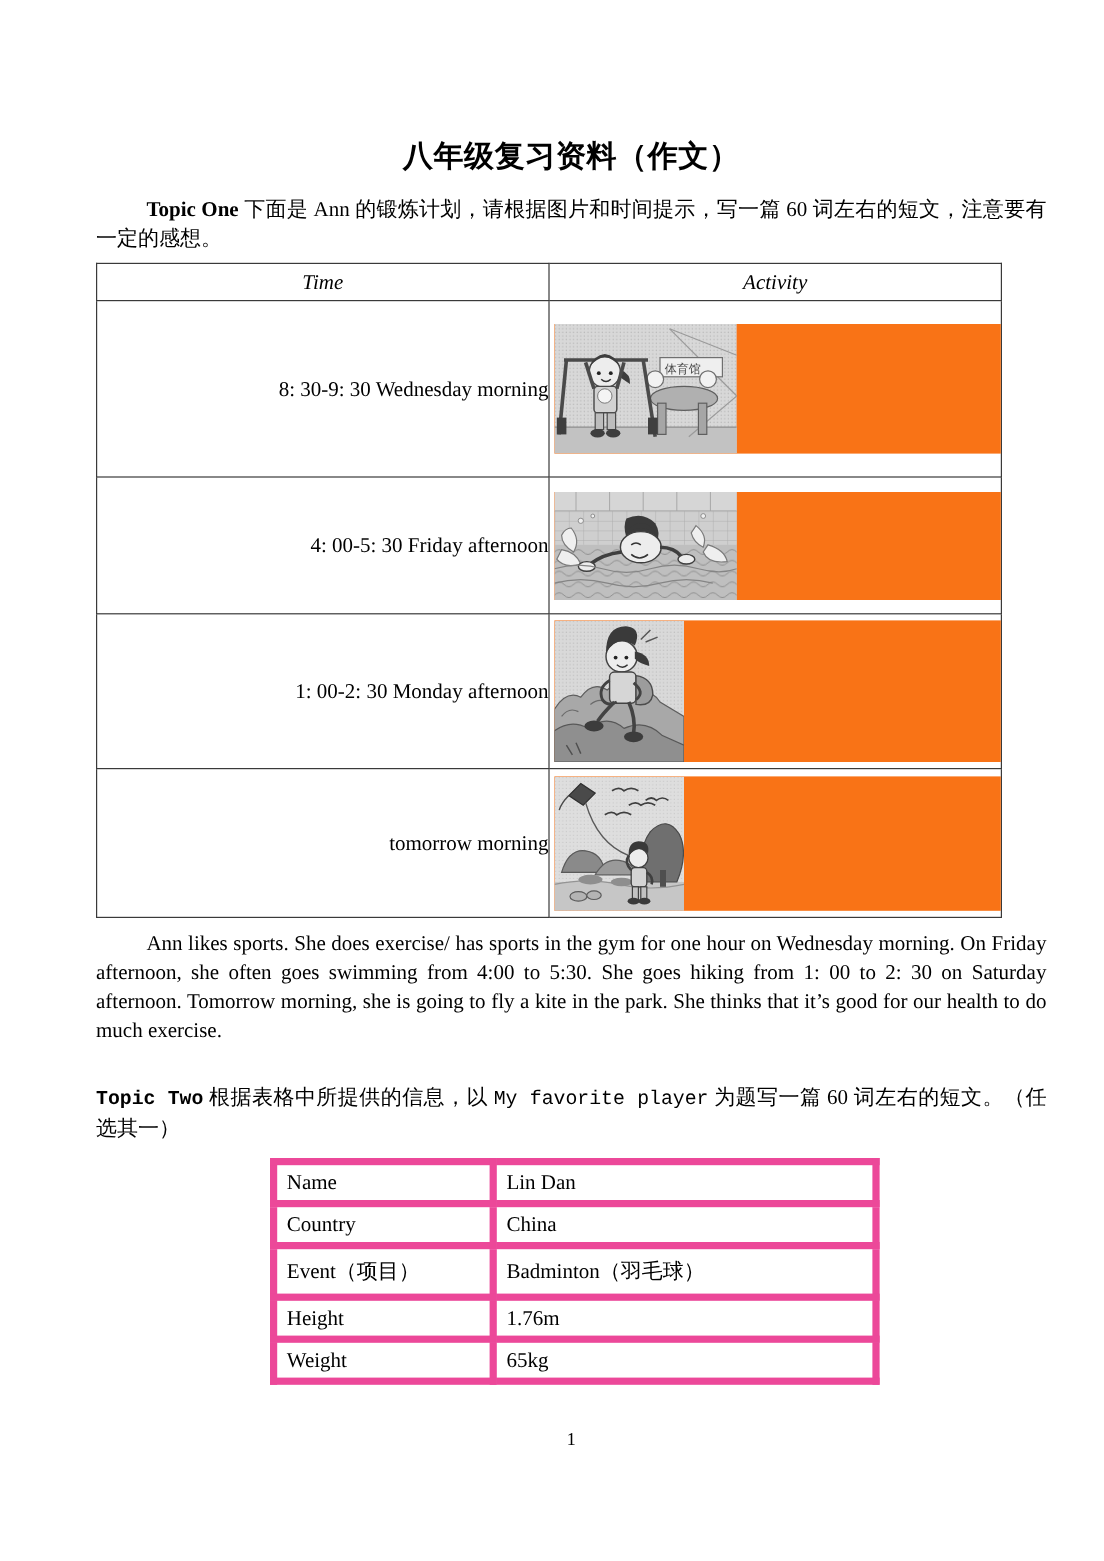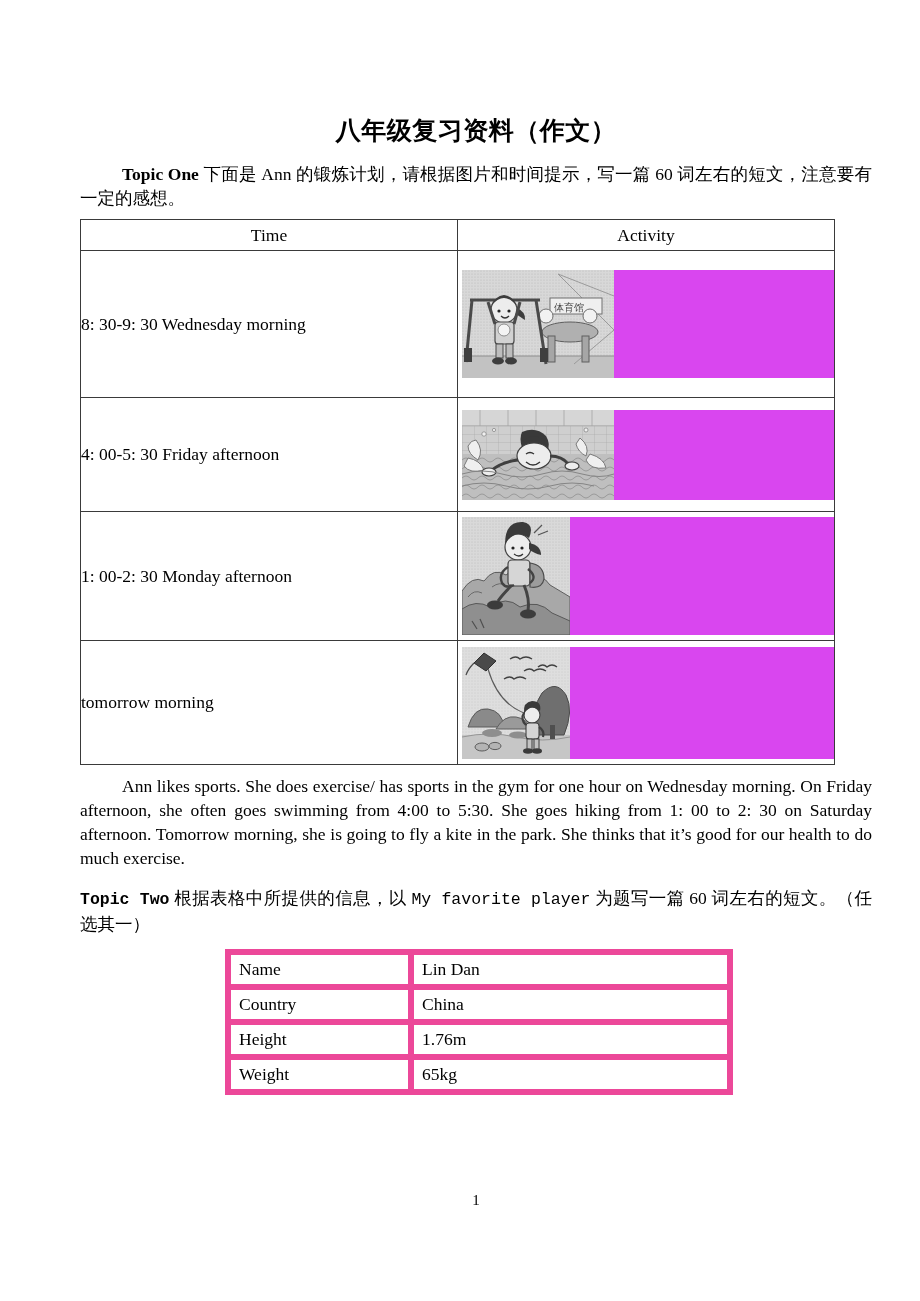--- a/index.html
+++ b/index.html
@@ -45,21 +45,21 @@
   }
   .para-topic1 {
     margin-top: 16px;
     text-indent: 42px;
   }
   .para-essay {
     margin-top: 9px;
     text-indent: 42px;
   }
   .para-topic2 {
-    margin-top: 16px;
+    margin-top: 32px;
     text-indent: 0;
   }
   .bold { font-weight: bold; }
   .mono {
     font-family: "Liberation Mono", "DejaVu Sans Mono", monospace;
     font-size: 16.5px;
   }
   .mono-bold {
     font-family: "Liberation Mono", "DejaVu Sans Mono", monospace;
     font-size: 16.5px;
@@ -77,43 +77,44 @@
     border: 1px solid #3a3a3a;
     padding: 0;
     vertical-align: middle;
   }
   .col-time   { width: 377px; }
   .col-act    { width: 377px; }
   .sched-head td {
     height: 30px;
     text-align: center;
     font-size: 17.5px;
+    font-style: italic;
   }
   .sched-row td.time-cell {
-    text-align: left;
+    text-align: right;
     font-size: 17.5px;
     height: 100px;
     border-radius: 12px;
   }
   .sched-row td.act-cell {
     text-align: left;
     padding-left: 4px;
   }
   .row-h1 td { height: 146px; }
   .row-h2 td { height: 113px; }
   .row-h3 td { height: 128px; }
   .row-h4 td { height: 123px; }
 
   
   .pic {
     display: block;
     border: 0;
     position: relative;
     overflow: hidden;
-    background: #d946ef;
+    background: #f97316;
   }
   .pic svg { display: block; }
 
   
   .info-wrap {
     margin-top: 13px;
     padding-left: 145px;
   }
   .info-table {
     width: 502px;
@@ -363,20 +364,24 @@
         </colgroup>
       <tbody>
         <tr>
           <td>Name</td>
           <td>Lin Dan</td>
         </tr>
         <tr>
           <td>Country</td>
           <td>China</td>
         </tr>
+        <tr class="row-tall">
+          <td>Event（项目）</td>
+          <td>Badminton（羽毛球）</td>
+        </tr>
         <tr>
           <td>Height</td>
           <td>1.76m</td>
         </tr>
         <tr>
           <td>Weight</td>
           <td>65kg</td>
         </tr>
       </tbody>
     </table>

